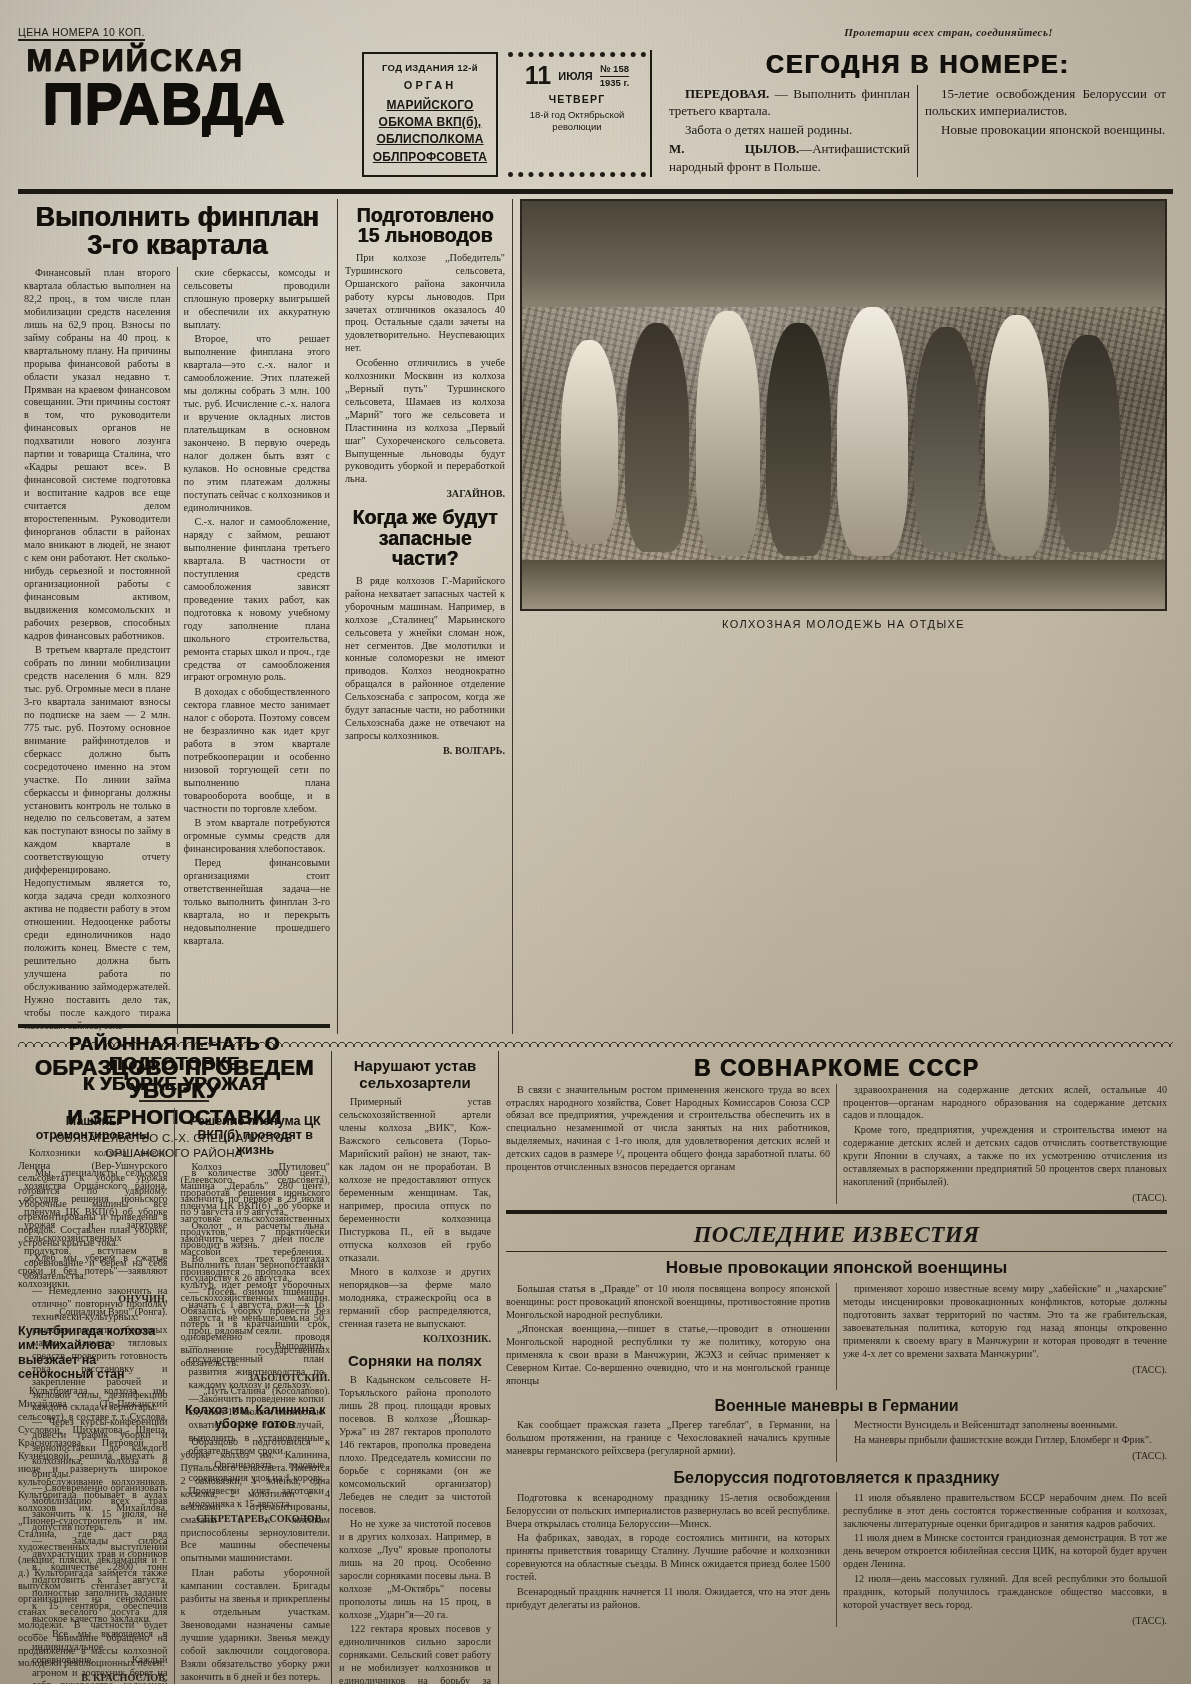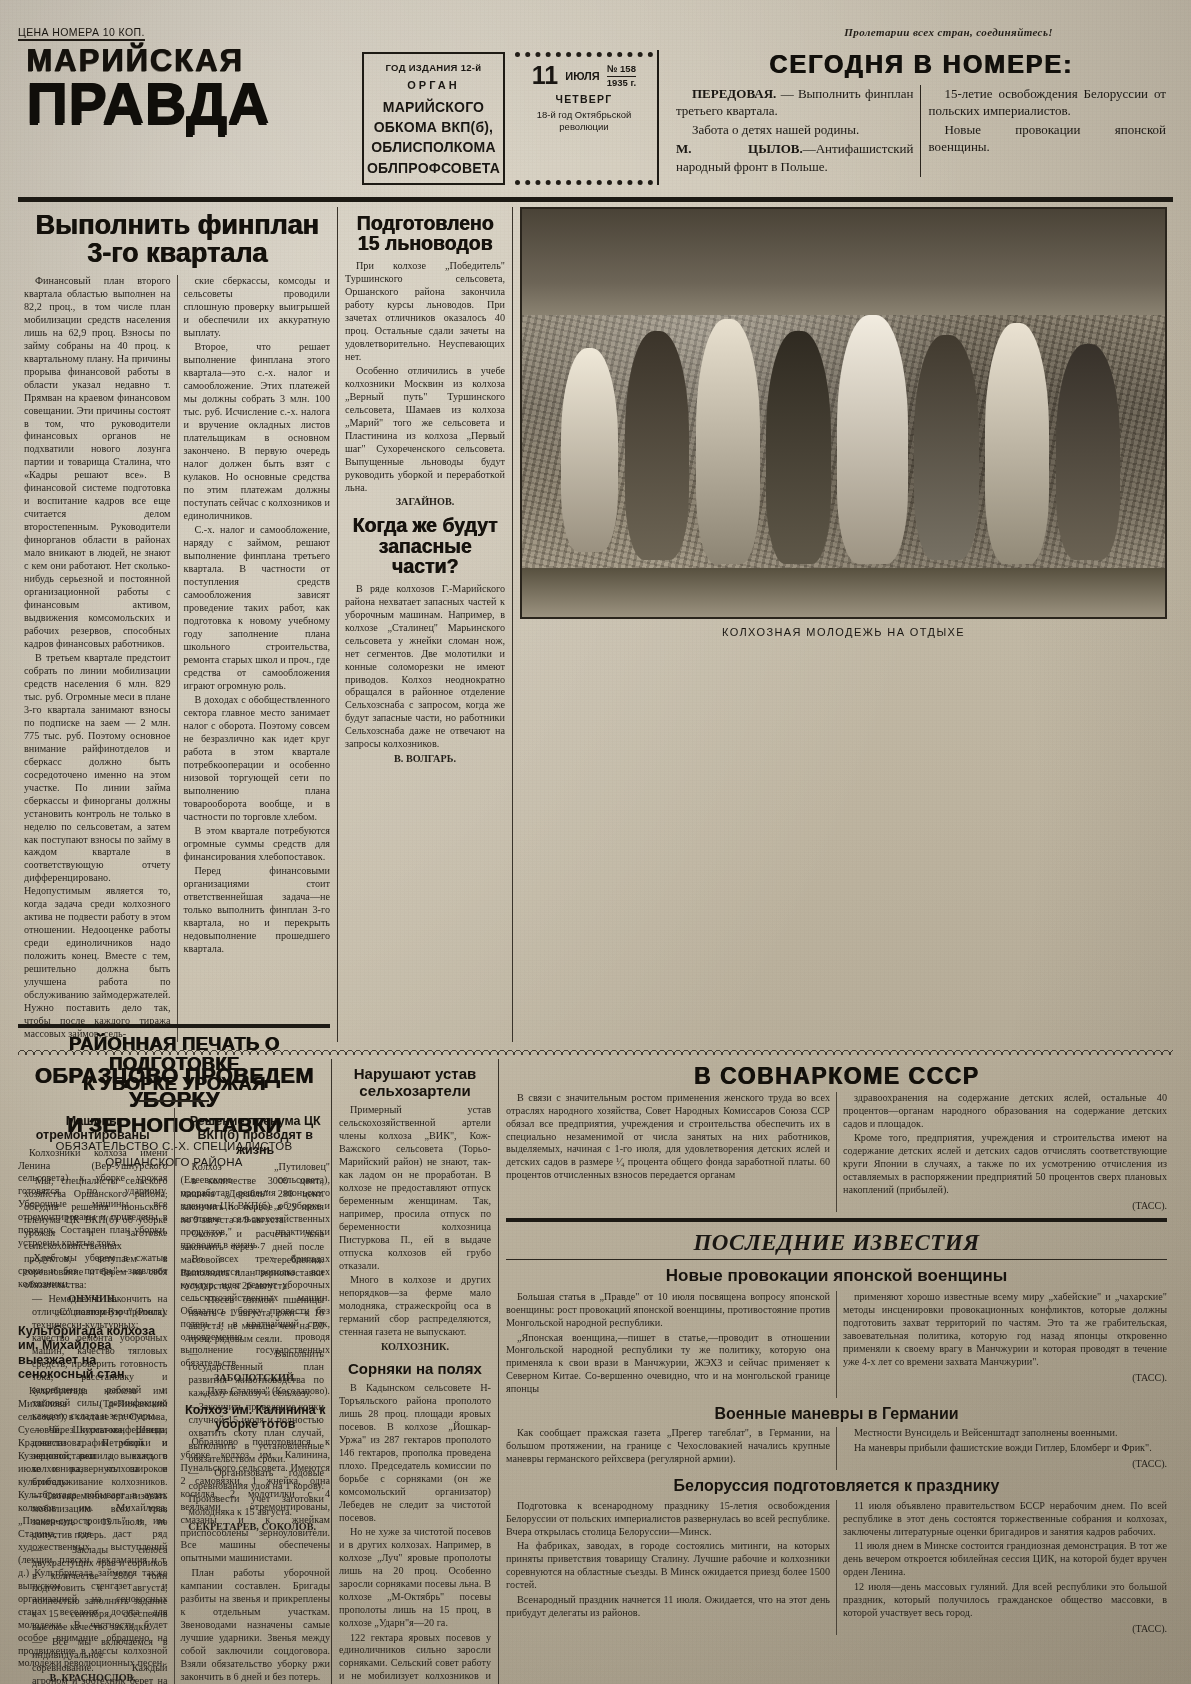--- a/index.html
+++ b/index.html
@@ -45,29 +45,29 @@
           color:#211d17;margin-right:120px;}
 
   
   .masthead{display:flex;align-items:stretch;margin-top:4px;}
   .logo-wrap{width:330px;flex:0 0 330px;padding-left:8px;}
   .logo1{font-family:"Liberation Sans",sans-serif;font-weight:bold;font-size:31px;
          letter-spacing:2px;color:#15120d;line-height:.95;
          text-shadow:1px 0 0 #15120d, 0 1px 0 rgba(30,25,18,.55);}
   .logo2{font-family:"Liberation Sans",sans-serif;font-weight:bold;font-size:57px;
          letter-spacing:1px;color:#100e0a;line-height:.92;margin-top:2px;
-         text-shadow:1.6px 0 0 #100e0a, 0 1.5px 0 #100e0a;}
+         text-shadow:1.6px 0 0 #100e0a, 0 1.5px 0 #100e0a;margin-left:16px;}
   .imprint{
     flex:0 0 126px;border:2px solid #1d1a14;margin:6px 6px 10px 6px;
     font-family:"Liberation Sans",sans-serif;text-align:center;
     padding:7px 3px 5px 3px;line-height:1.45;
   }
   .imprint .y{font-size:9.5px;font-weight:bold;letter-spacing:.3px;}
   .imprint .o{font-size:11px;font-weight:bold;letter-spacing:3px;margin:3px 0;}
-  .imprint .l{font-size:14px;font-weight:bold;letter-spacing:.2px;}
+  .imprint .l{font-size:12px;font-weight:bold;letter-spacing:.2px;text-decoration:underline;}
   .dateblk{
     flex:0 0 130px;margin:6px 4px 10px 4px;padding:6px 4px;
     text-align:center;font-family:"Liberation Sans",sans-serif;
     border-top:5px dotted #201c16;border-bottom:5px dotted #201c16;
   }
   .dateblk .r1{display:flex;align-items:center;justify-content:center;gap:7px;}
   .dateblk .day{font-size:25px;font-weight:bold;line-height:1;}
   .dateblk .mon{font-size:11px;font-weight:bold;text-align:center;}
   .dateblk .numyear{font-size:9.5px;font-weight:bold;line-height:1.25;}
   .dateblk .numyear .nn{border-bottom:1px solid #201c16;display:block;padding-bottom:1px;}
@@ -123,21 +123,21 @@
     font-family:"Liberation Serif",serif;font-style:italic;font-weight:bold;
     font-size:23px;text-align:center;margin:8px 0 6px 0;letter-spacing:.5px;
     border-bottom:1.5px solid #2b261e;padding-bottom:3px;
   }
 
   .body{font-size:10.2px;line-height:1.27;text-align:justify;
         font-family:"Liberation Serif",serif;color:#221e18;
         -webkit-hyphens:auto;hyphens:auto;}
   .body p{margin:0 0 1.5px 0;text-indent:11px;}
   .body p.dash{text-indent:0;padding-left:8px;}
-  .sig{text-align:center;font-weight:bold;font-size:10.2px;margin-top:2px;font-family:"Liberation Serif",serif;}
+  .sig{text-align:right;font-weight:bold;font-size:10.2px;margin-top:2px;font-family:"Liberation Serif",serif;}
   .sig2{text-align:right;font-size:9.8px;font-style:normal;}
 
   
   .photo{
     border:2px solid #2a251d;
     height:412px;width:100%;box-sizing:border-box;
     background:
       radial-gradient(ellipse at 28% 30%, rgba(255,255,255,.22), rgba(0,0,0,0) 42%),
       radial-gradient(ellipse at 70% 62%, rgba(20,16,12,.38), rgba(0,0,0,0) 55%),
       repeating-linear-gradient(102deg, rgba(40,34,26,.20) 0 3px, rgba(190,180,162,.18) 3px 7px),

